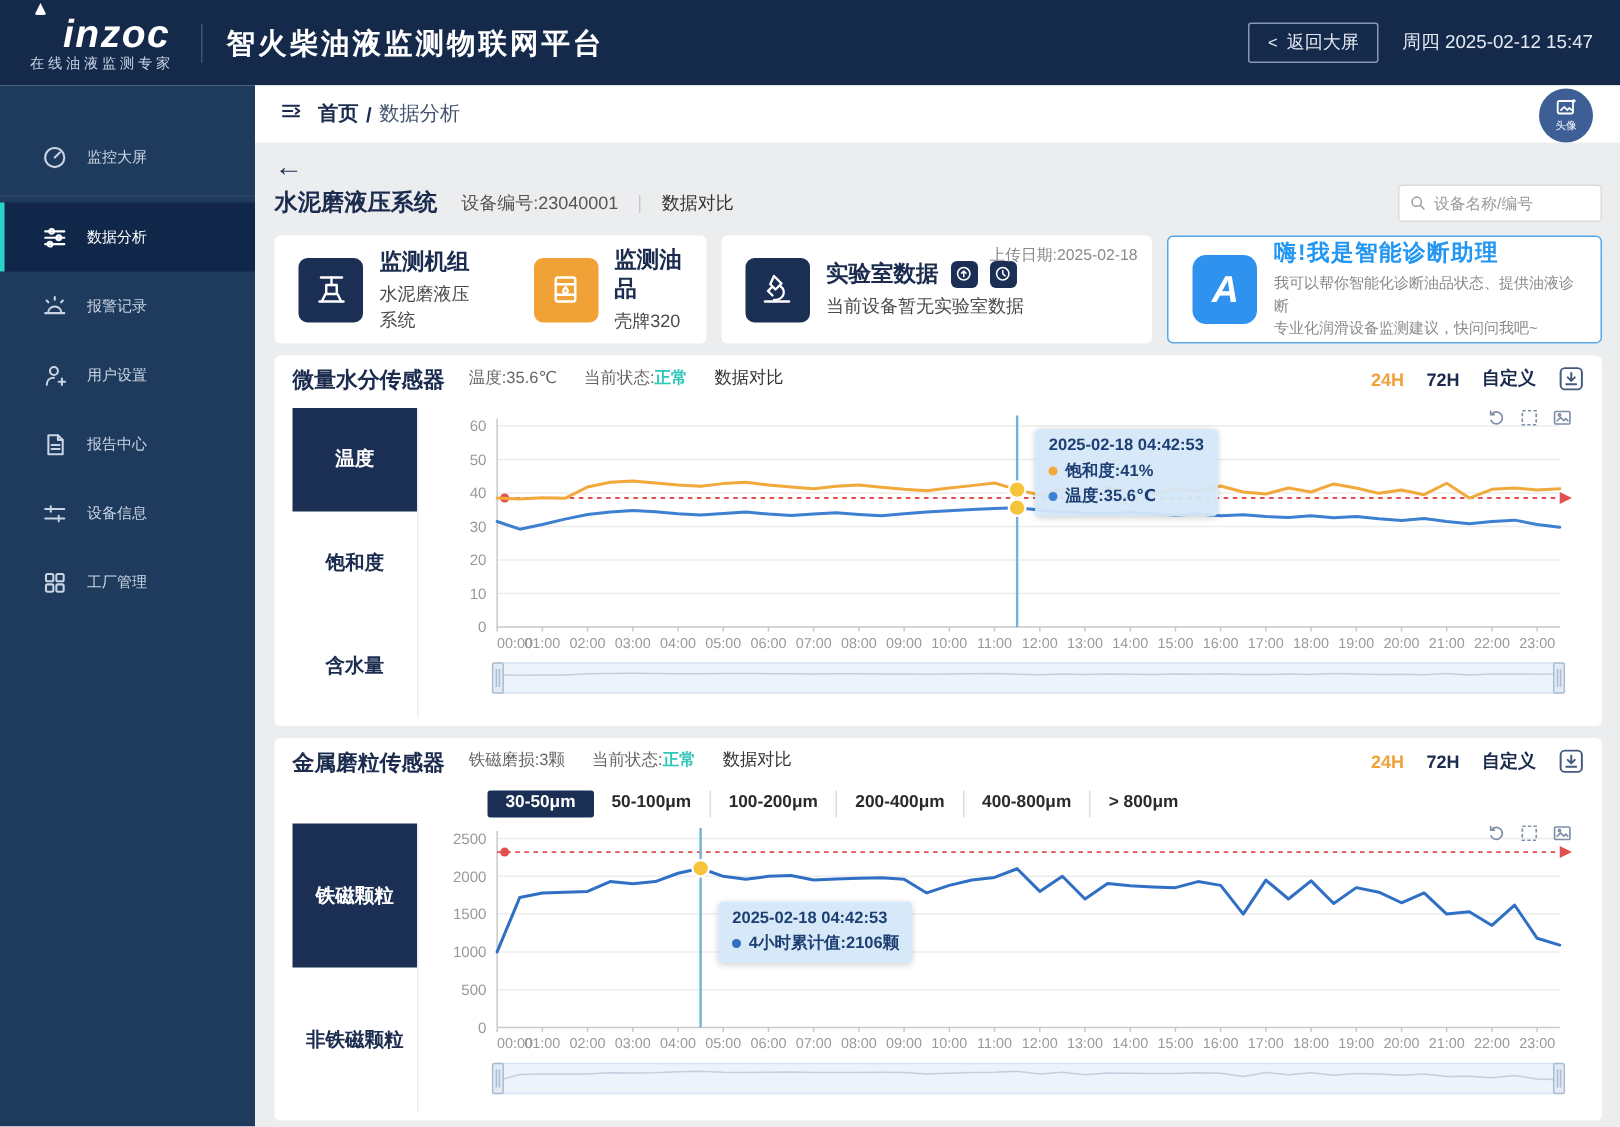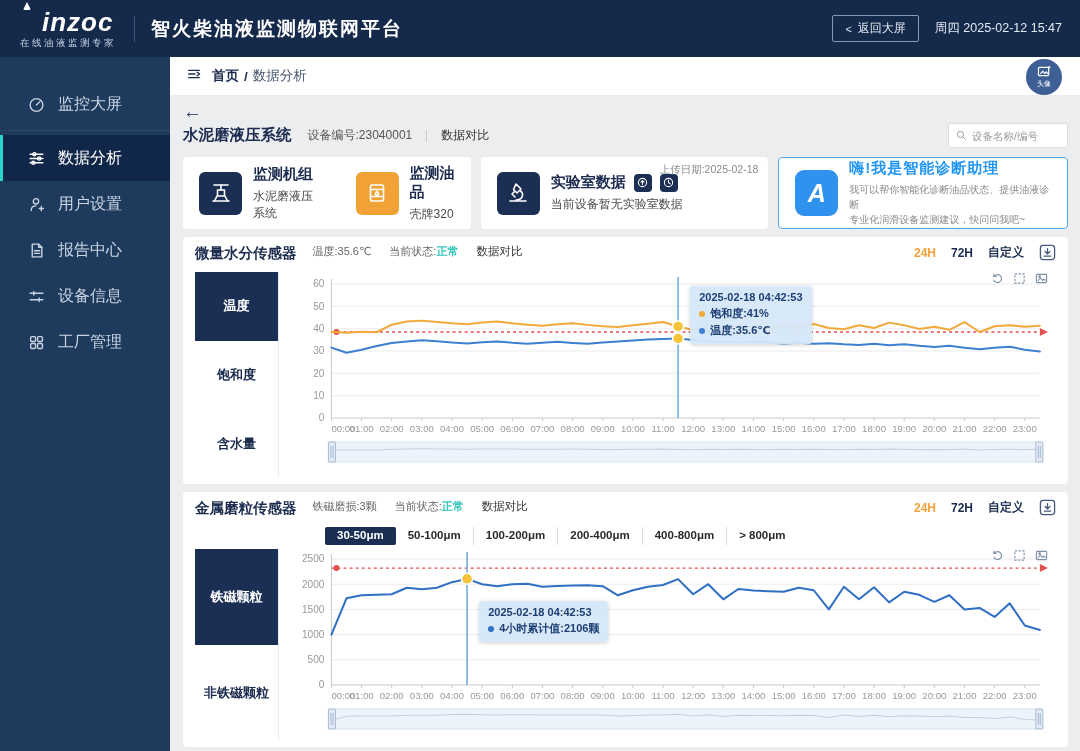--- a/index.html
+++ b/index.html
@@ -21,21 +21,21 @@
     padding:4px 12px; display:flex; align-items:center; gap:6px; cursor:pointer; background:transparent; }
   .back-chevron { font-size:11px; }
   .topbar-datetime { color:#e3e9f3; font-size:12.5px; }
 
   
   .body-row { flex:1; display:flex; min-height:0; }
 
   
   .sidebar { width:170px; flex:0 0 170px; background:#1e3a5c; padding-top:22px; }
   .side-item { height:46px; display:flex; align-items:center; gap:13px; padding-left:28px;
-    color:#c9d4e4; font-size:16px; cursor:pointer; position:relative; }
+    color:#c9d4e4; font-size:10px; cursor:pointer; position:relative; }
   .side-item.first { border-bottom:1px solid #2b4568; height:52px; margin-bottom:4px; }
   .side-item.active { background:#112749; color:#ffffff; }
   .side-item.active::before { content:""; position:absolute; left:0; top:0; bottom:0; width:3px; background:#2bd4cb; }
   .side-icon { width:17px; height:17px; flex:0 0 17px; }
   .side-icon svg { width:17px; height:17px; stroke:currentColor; fill:none; stroke-width:1.3; stroke-linecap:round; stroke-linejoin:round; }
 
   
   .content { flex:1; display:flex; flex-direction:column; min-width:0; background:#ecedef; }
   .breadcrumb-bar { height:38px; flex:0 0 38px; background:#fff; display:flex; align-items:center; padding:0 16px; position:relative; }
   .crumb-icon svg { width:16px; height:16px; stroke:#1b2c4f; fill:none; stroke-width:1.5; stroke-linecap:round; stroke-linejoin:round; }
@@ -50,21 +50,21 @@
   .content-body { flex:1; padding:6px 12px 0 13px; overflow:hidden; }
 
   .back-row { height:20px; display:flex; align-items:center; }
   .back-arrow { font-size:19px; font-weight:bold; color:#1b2c4f; cursor:pointer; line-height:1; }
 
   .title-row { display:flex; align-items:center; margin:2px 0 9px 0; }
   .device-title { font-size:15.5px; font-weight:bold; color:#1b2c4f; }
   .device-no { font-size:12px; color:#555; margin-left:16px; }
   .pipe { width:1px; height:12px; background:#c9c9c9; margin:0 14px; }
   .compare-link { font-size:12px; color:#333; cursor:pointer; }
-  .search-box { margin-left:auto; width:120px; height:25px; background:#fff; border:1px solid #dcdcdc; border-radius:3px;
+  .search-box { margin-left:auto; width:136px; height:25px; background:#fff; border:1px solid #dcdcdc; border-radius:3px;
     display:flex; align-items:center; padding:0 7px; gap:5px; }
   .search-box svg { width:11px; height:11px; stroke:#999; fill:none; stroke-width:1.4; flex:0 0 11px; }
   .search-box input { border:none; outline:none; width:100%; font-size:10.5px; color:#333; font-family:inherit; background:transparent; }
   .search-box input::placeholder { color:#9a9a9a; }
 
   
   .cards-row { display:flex; gap:10px; margin-bottom:8px; }
   .card { flex:1; background:#fff; border-radius:4px; height:72px; display:flex; align-items:center; padding:0 16px; position:relative; }
   .card-group { display:flex; align-items:center; gap:11px; }
   .card-icon { width:43px; height:43px; border-radius:6px; background:#1b2f55; display:flex; align-items:center; justify-content:center; flex:0 0 43px; }
@@ -156,20 +156,30 @@
       <div class="side-item active">
         <span class="side-icon">
           <svg viewBox="0 0 16 16">
               <path d="M2 4h12M2 8h12M2 12h12"></path>
               <circle cx="6" cy="4" r="1.5"></circle>
               <circle cx="10.5" cy="8" r="1.5"></circle>
               <circle cx="5" cy="12" r="1.5"></circle>
             </svg>
         </span>
         <span>数据分析</span>
+      </div>
+      <div class="side-item">
+        <span class="side-icon">
+          <svg viewBox="0 0 16 16">
+              <path d="M3.8 12a4.2 4.2 0 0 1 8.4 0"></path>
+              <path d="M2 12h12"></path>
+              <path d="M8 3.6V1.9M4 5.2 2.9 4.1M12 5.2l1.1-1.1"></path>
+            </svg>
+        </span>
+        <span>报警记录</span>
       </div>
       <div class="side-item">
         <span class="side-icon">
           <svg viewBox="0 0 16 16">
               <circle cx="7.5" cy="5" r="2.5"></circle>
               <path d="M3 13.6c0-2.7 2-4.3 4.5-4.3"></path>
               <path d="M10.5 11.8h4M12.5 9.8v4"></path>
             </svg>
         </span>
         <span>用户设置</span>

